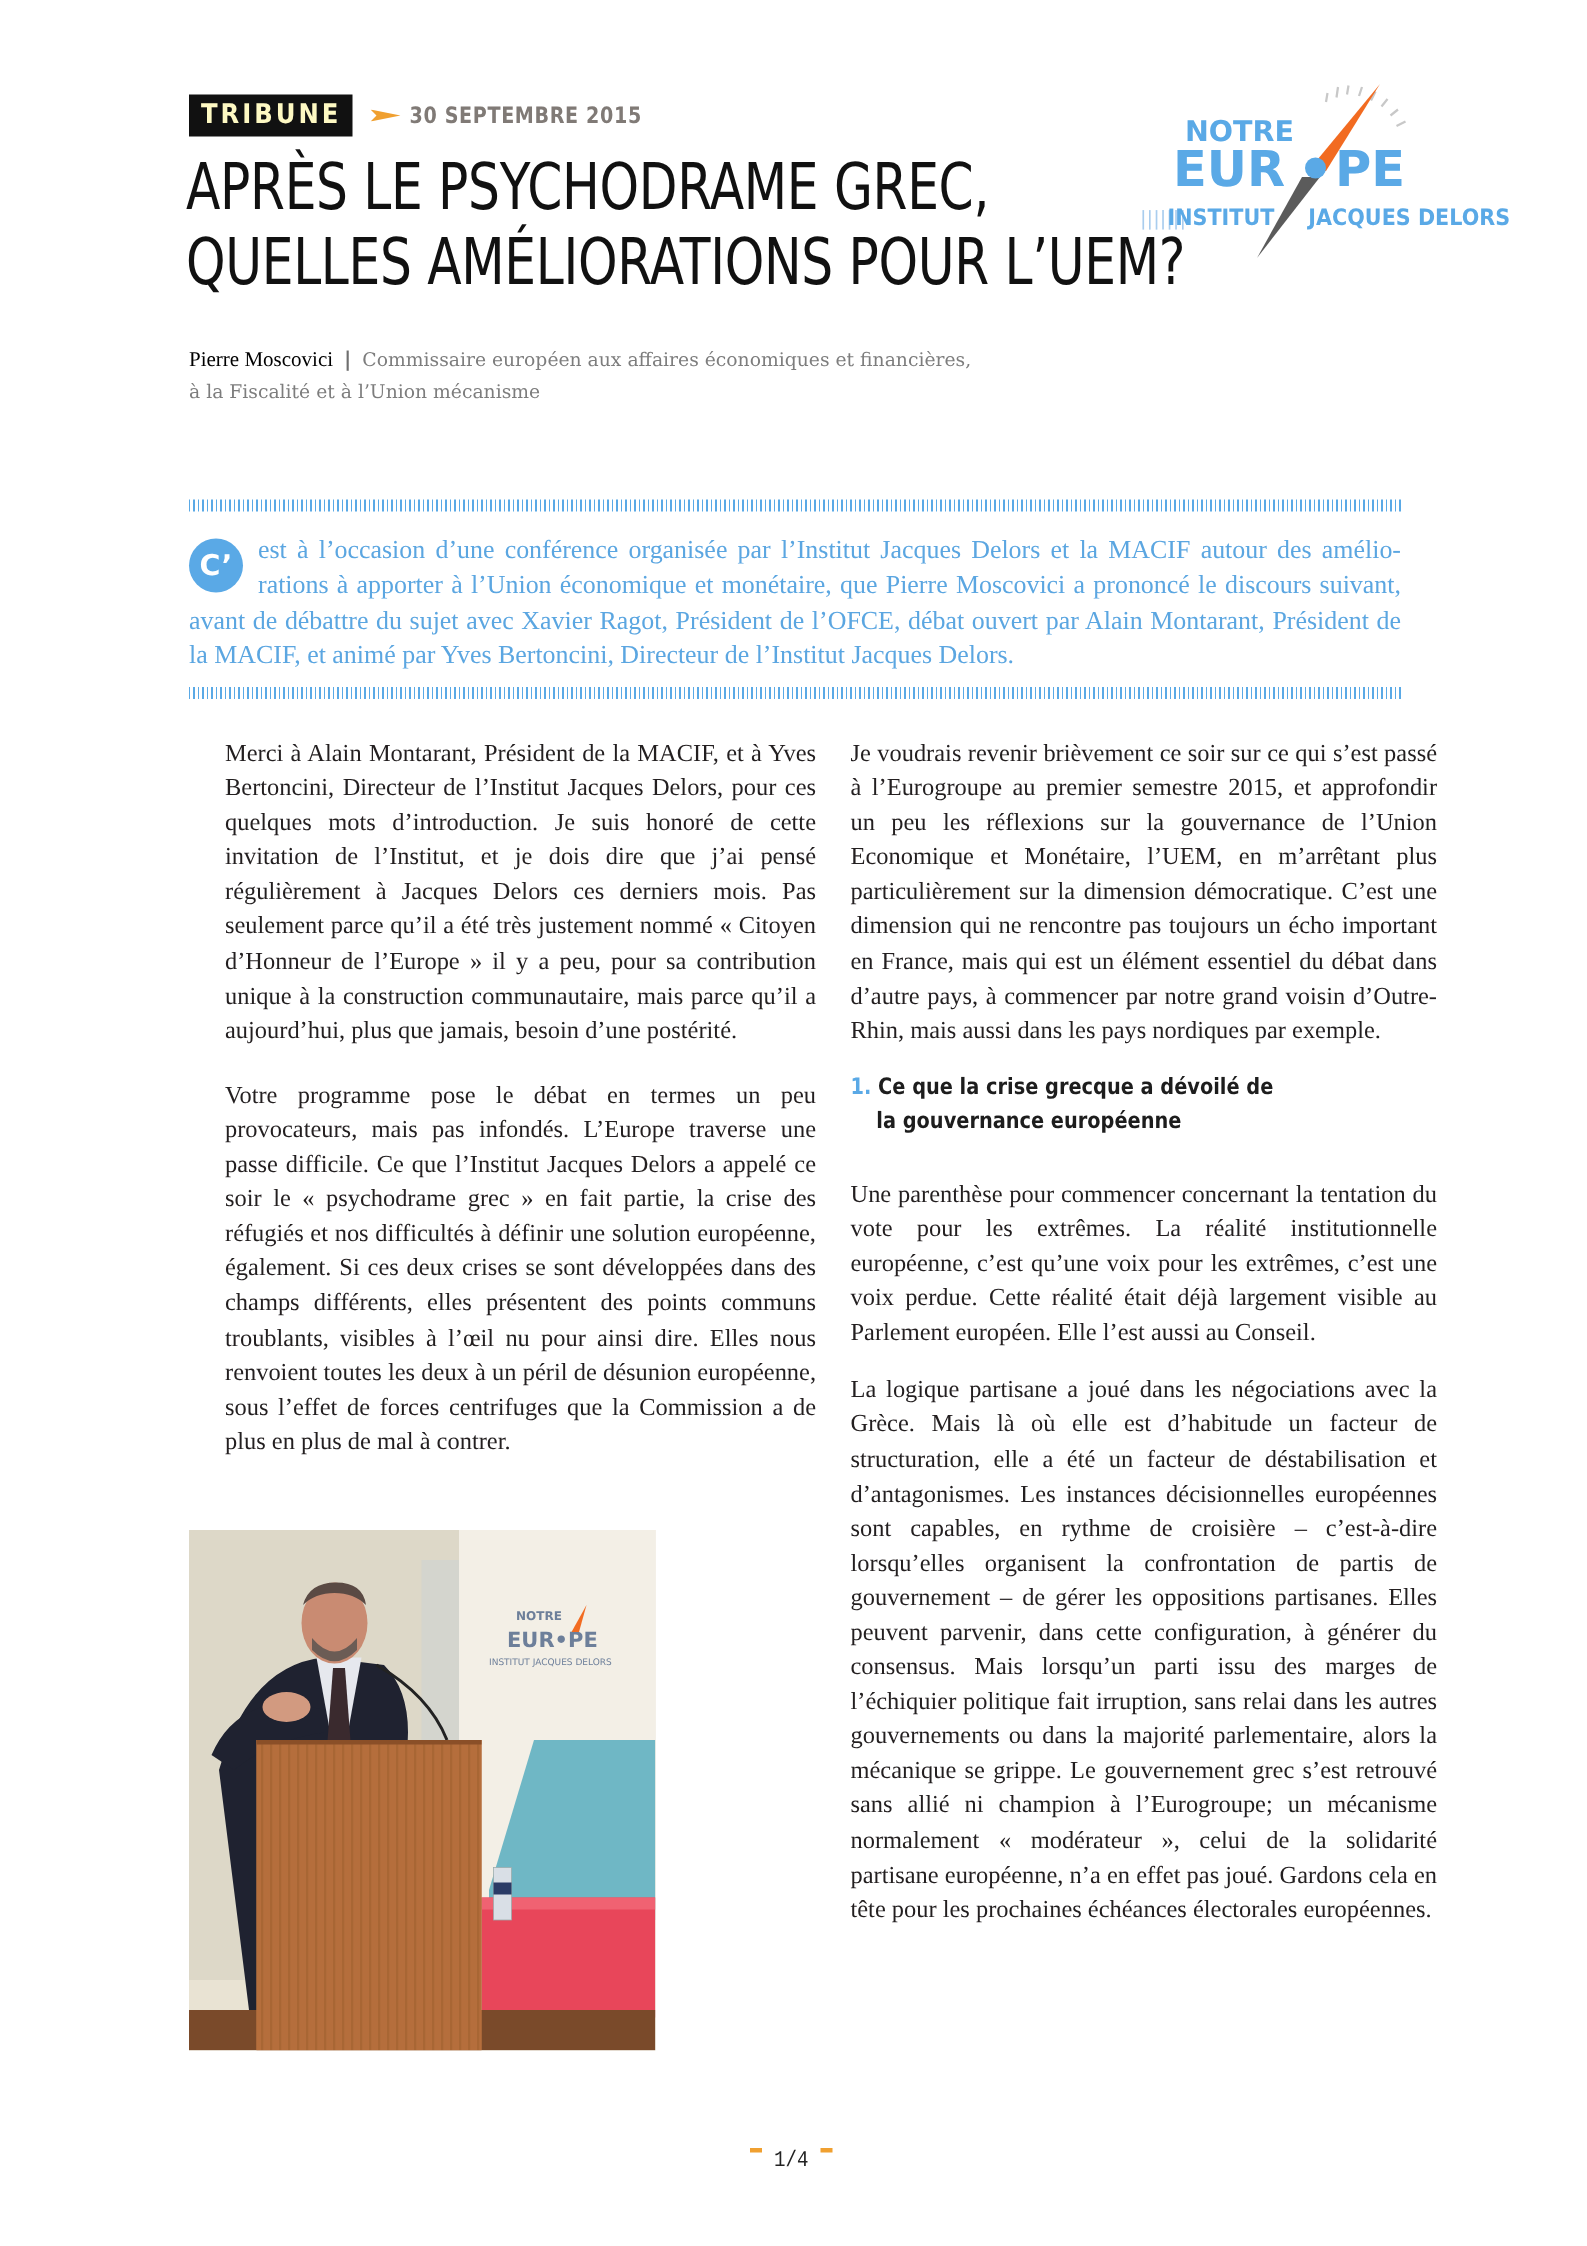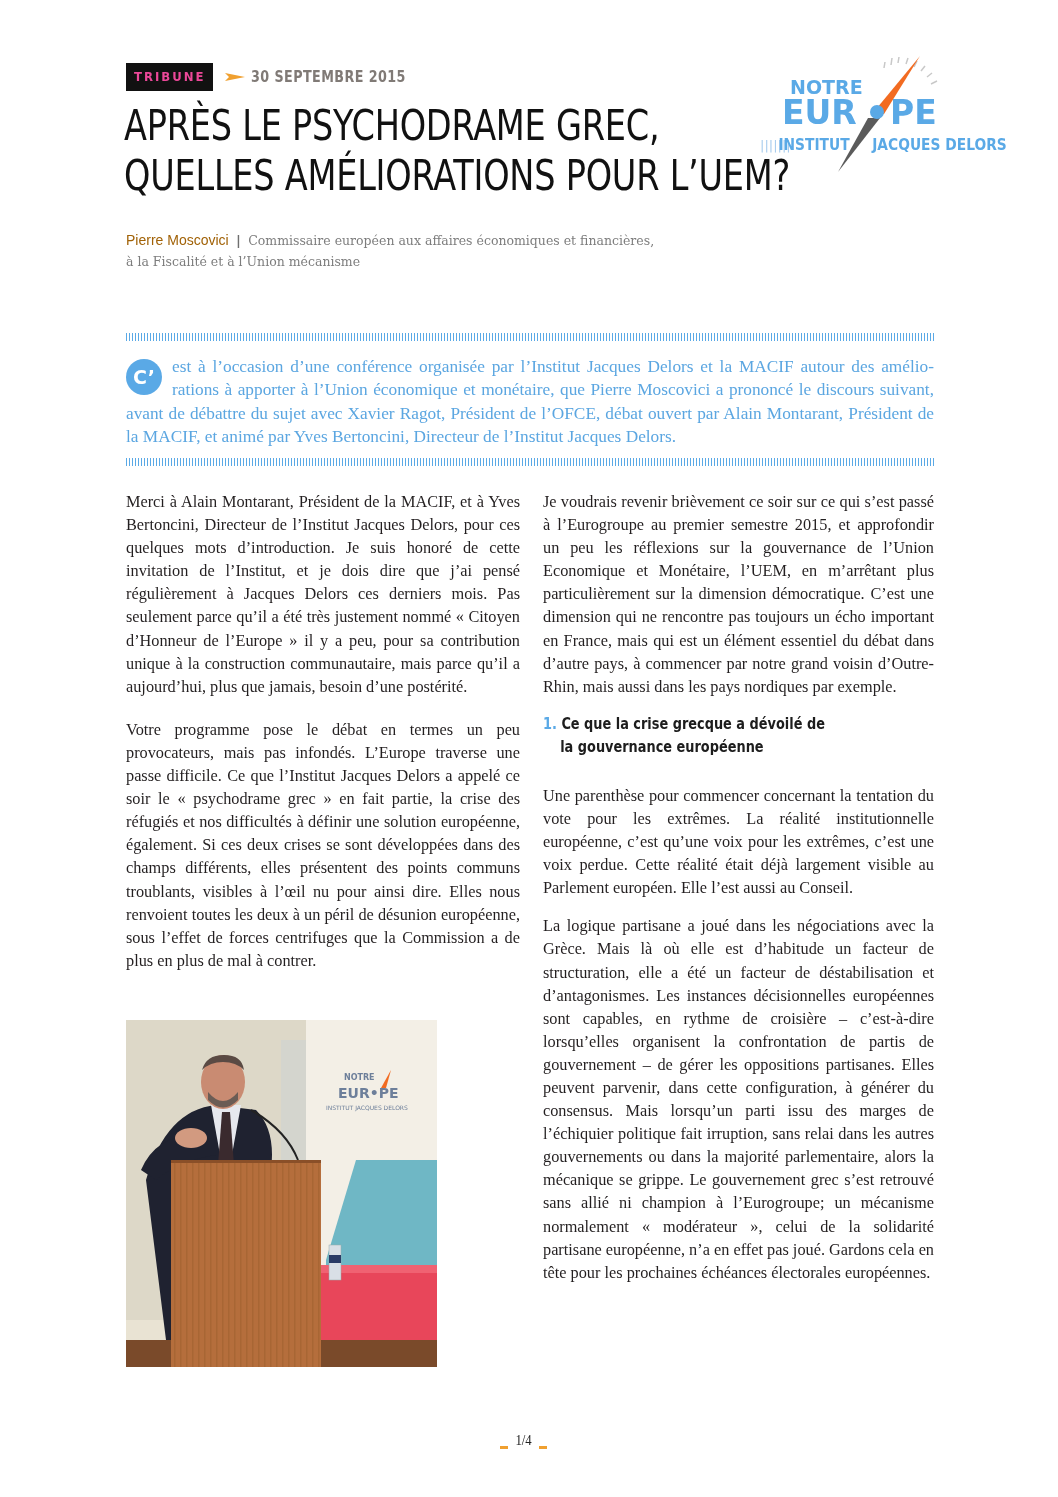--- a/index.html
+++ b/index.html
@@ -1,51 +1,51 @@
 <!DOCTYPE html>
 <html><head>
   <meta charset="utf-8">
   <style>
     * { margin: 0; padding: 0; box-sizing: border-box; }
     html, body { width: 1058px; height: 1497px; background: #ffffff; overflow: hidden; }
     body { position: relative; font-family: "DejaVu Serif", serif; color: #231f20; }
 
     .header-meta { position: absolute; left: 126px; top: 63px; display: flex; align-items: center; }
-    .tag { background: #111111; color: #ec4899; font-family: "DejaVu Sans Condensed", "DejaVu Sans", sans-serif; font-weight: bold; font-size: 13px; letter-spacing: 2px; padding: 4px 7px 4px 8px; line-height: 20px; }
+    .tag { background: #111111; color: #fef9c3; font-family: "DejaVu Sans Condensed", "DejaVu Sans", sans-serif; font-weight: bold; font-size: 18px; letter-spacing: 2px; padding: 4px 7px 4px 8px; line-height: 20px; }
     .date-arrow { width: 20px; height: 8px; margin: 0 6px 0 12px; }
     .date { font-family: "DejaVu Sans", sans-serif; font-weight: bold; font-size: 15px; color: #807a76; letter-spacing: 0.5px; transform: scaleX(0.85); transform-origin: left center; display: inline-block; }
 
     .title { position: absolute; left: 124px; top: 100px; width: 760px; font-family: "DejaVu Sans", sans-serif; font-size: 43px; line-height: 50px; color: #111; transform: scaleX(0.78); transform-origin: left top; white-space: nowrap; letter-spacing: -0.3px; }
     .title div { white-space: nowrap; }
 
     .author-line { position: absolute; left: 126px; top: 230px; font-size: 13.5px; line-height: 20px; color: #7d7d7d; }
-    .author-name { font-family: Liberation Sans, sans-serif; color: #a16207; font-size: 14px; }
+    .author-name { font-family: Liberation Serif, serif; color: #000000; font-size: 14px; }
     .author-sep { color: #6f6f6f; font-weight: bold; margin: 0 3px; }
     .author-role { font-family: "DejaVu Serif", serif; font-size: 12.5px; }
 
     .logo { position: absolute; left: 760px; top: 48px; width: 250px; height: 130px; }
 
     .hatch { position: absolute; left: 126px; width: 808px; height: 8px;
       background-image: repeating-linear-gradient(90deg, #5aa9e6 0 1px, transparent 1px 3px); }
     .intro { position: absolute; left: 126px; top: 355px; width: 808px; font-family: "Liberation Serif", serif; font-size: 17.3px; line-height: 23.3px; color: #5ba6e1; text-align: justify; }
     .dropcap { float: left; width: 36px; height: 36px; border-radius: 50%; background: #5aa9e6; color: #fff; font-family: "DejaVu Sans", sans-serif; font-size: 19px; font-weight: bold; text-align: center; line-height: 36px; margin: 4px 10px 0 0; }
 
-    .col { position: absolute; font-family: "Liberation Serif", serif; font-size: 16.3px; line-height: 23.1px; color: #231f20; text-align: justify; hyphens: manual; }
+    .col { position: absolute; font-family: "Liberation Serif", serif; font-size: 16.3px; line-height: 23.1px; color: #231f20; text-align: justify; hyphens: manual; margin-left: 24px; }
     .col-left { left: 126px; top: 490px; width: 394px; }
     .col-right { left: 543px; top: 490px; width: 391px; }
     .col p { margin-bottom: 15px; }
     .col b { font-weight: normal; }
 
     .section-head { font-family: "DejaVu Sans", sans-serif; font-weight: bold; font-size: 15px; line-height: 23px; color: #1d1d1d; margin: 12px 0 25px 0; text-align: left; transform: scaleX(0.86); transform-origin: left top; width: 460px; }
     .section-head .num { color: #5aa9e6; }
     .section-head .line2 { padding-left: 20px; display: block; }
 
     .photo { position: absolute; left: 126px; top: 1020px; width: 311px; height: 347px; overflow: hidden; background: #ece6da; }
 
-    .page-num { position: absolute; left: 500px; top: 1432px; display: flex; align-items: flex-end; gap: 6px; font-family: Liberation Serif, serif; font-size: 15px; color: #222; }
+    .page-num { position: absolute; left: 500px; top: 1432px; display: flex; align-items: flex-start; gap: 6px; font-family: Liberation Mono, monospace; font-size: 15px; color: #222; }
     .page-num .dash { width: 8px; height: 3px; background: #f0a030; display: inline-block; }
     .page-num .txt { transform: scaleX(0.85); display: inline-block; }
   </style>
 </head>
 <body>
 
 <div class="header-meta">
   <span class="tag">TRIBUNE</span>
   <svg class="date-arrow" viewBox="0 0 20 8">
     <path d="M0 0 L20 4 L0 8 L4 4 Z" fill="#f0a030"></path>

